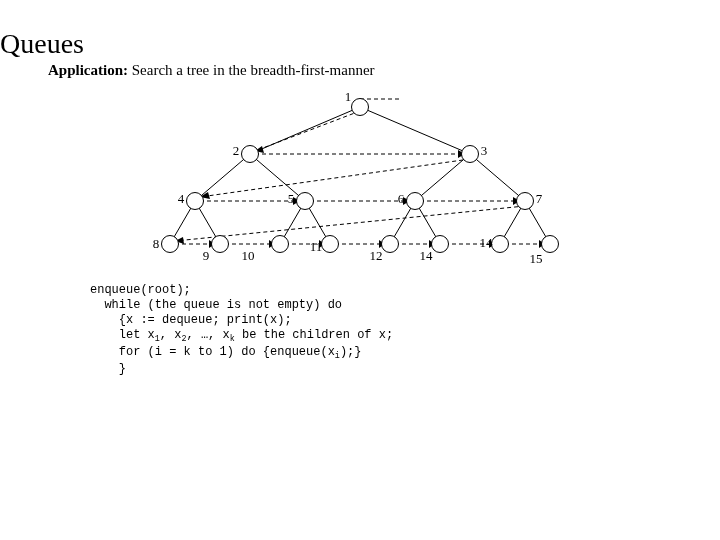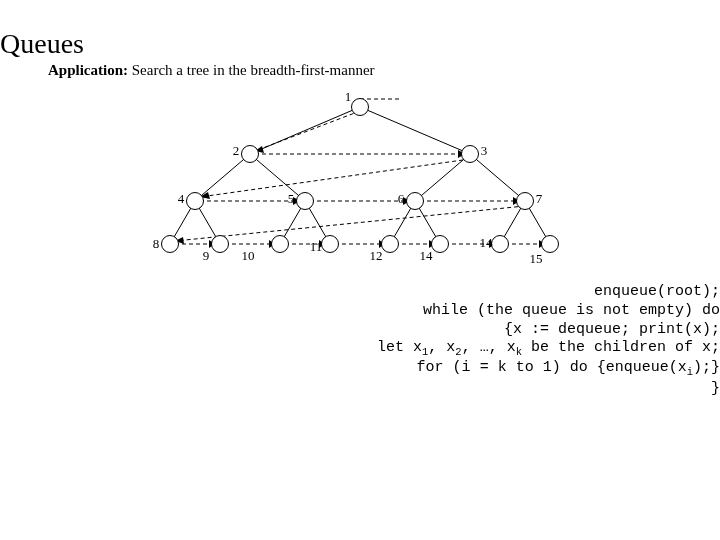--- a/index.html
+++ b/index.html
@@ -46,26 +46,25 @@
     line-height: 14px;
     color: #000;
   }
   .lbl {
     position: absolute;
     font-size: 13px;
     transform: translate(-50%,-50%);
   }
   .code {
     font-family: "Courier New", monospace;
-    font-size: 15px;
+    font-size: 12px;
     line-height: 1.25;
     margin-top: 24px;
     margin-left: 90px;
     white-space: pre;
-    text-align: right;
   }
   .code sub { font-size: 0.7em; vertical-align: sub; }
 </style>
 </head>
 <body>
 
 <div class="title">Queues</div>
 
 <div class="subtitle">
   <span class="bold">Application:</span><span> Search a tree in the breadth-first-manner</span>

